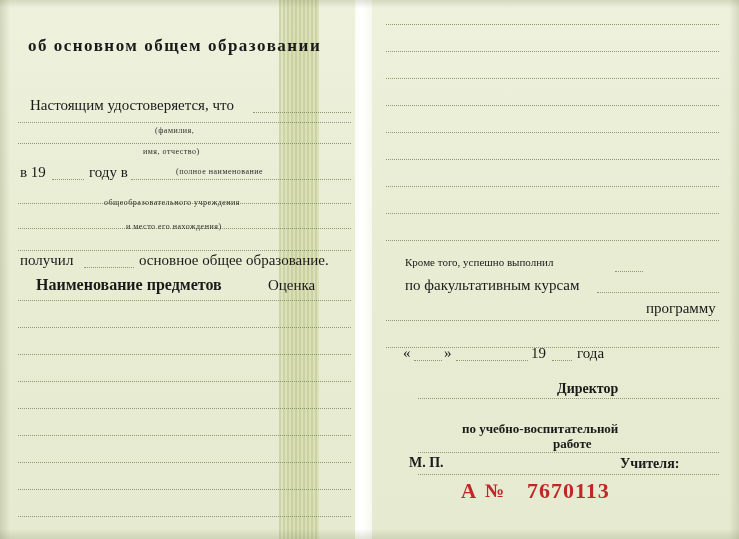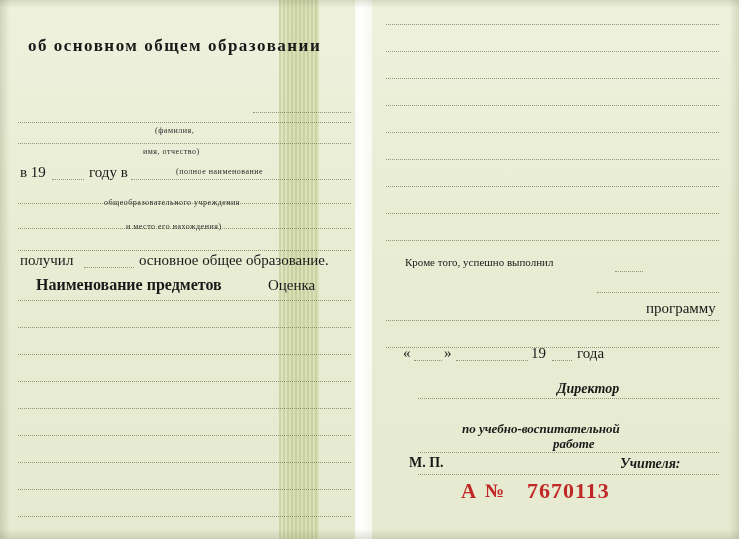--- a/index.html
+++ b/index.html
@@ -92,35 +92,36 @@
     color: #c02828;
     font-family: "Liberation Serif", serif;
     font-weight: bold;
     letter-spacing: 1px;
   }
   .small-caption {
     font-size: 8px;
     letter-spacing: 0.5px;
     color: #2b2b2b;
   }
-  .italic { font-style: italic; }
+  .italic { }
   .bold { font-weight: bold; }
 </style>
 </head>
 <body>
 
 <div class="page">
   <div class="paper-base"></div>
   <div class="paper-left"></div>
   <div class="paper-right"></div>
   <div class="gutter"></div>
   <div class="spine"></div>
 
   <div class="txt title" style="left:28px; top:36px; font-size:17px;">об основном общем образовании</div>
 
+  <div class="txt" style="left:30px; top:97px; font-size:15px;">Настоящим удостоверяется, что</div>
   <div class="rule" style="left:253px; top:112px; width:98px;"></div>
 
   <div class="rule" style="left:18px; top:122px; width:333px;"></div>
   <div class="txt small-caption" style="left:155px; top:126px;">(фамилия,</div>
 
   <div class="rule" style="left:18px; top:143px; width:333px;"></div>
   <div class="txt small-caption" style="left:143px; top:147px;">имя, отчество)</div>
 
   <div class="txt" style="left:20px; top:164px; font-size:15px;">в 19</div>
   <div class="rule" style="left:52px; top:179px; width:32px;"></div>
@@ -160,20 +161,21 @@
   <div class="rule" style="left:386px; top:132px; width:333px;"></div>
   <div class="rule" style="left:386px; top:159px; width:333px;"></div>
   <div class="rule" style="left:386px; top:186px; width:333px;"></div>
   <div class="rule" style="left:386px; top:213px; width:333px;"></div>
   <div class="rule" style="left:386px; top:240px; width:333px;"></div>
 
   <div class="txt" style="left:405px; top:256px; font-size:11px;text-align:right;">Кроме того, успешно выполнил</div>
   <div class="rule" style="left:615px; top:271px; width:28px;"></div>
   <div class="txt" style="left:646px; top:256px; font-size:15px;margin-top:44px;">программу</div>
 
+  <div class="txt" style="left:405px; top:277px; font-size:15px;">по факультативным курсам</div>
   <div class="rule" style="left:597px; top:292px; width:122px;"></div>
 
   <div class="rule" style="left:386px; top:320px; width:333px;"></div>
   <div class="rule" style="left:386px; top:347px; width:333px;"></div>
 
   <div class="txt" style="left:403px; top:345px; font-size:15px;">«</div>
   <div class="rule" style="left:414px; top:360px; width:28px;"></div>
   <div class="txt" style="left:444px; top:345px; font-size:15px;">»</div>
   <div class="rule" style="left:456px; top:360px; width:72px;"></div>
   <div class="txt" style="left:531px; top:345px; font-size:15px;">19</div>

